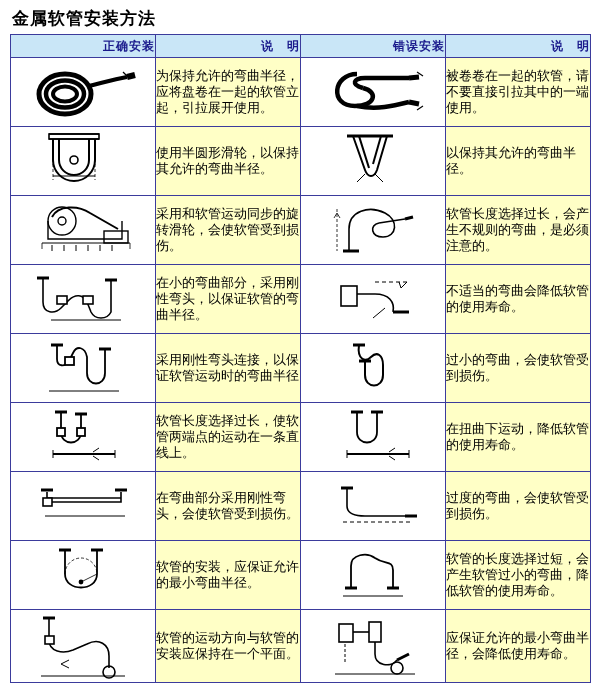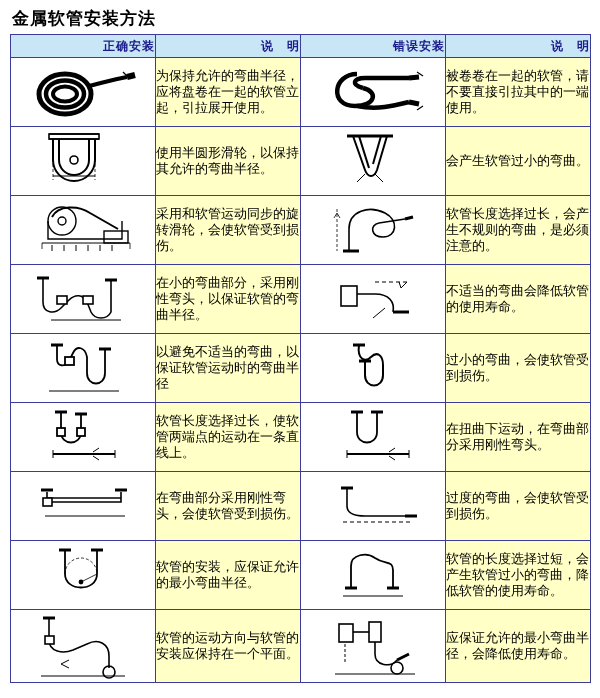--- a/index.html
+++ b/index.html
@@ -163,21 +163,21 @@
               <g fill="none" stroke="#000" stroke-width="2">
                 <path d="M40 6 L52 40 C55 48 61 48 64 40 L74 6"></path>
                 <path d="M46 6 L56 38"></path>
                 <path d="M68 6 L60 34"></path>
                 <line x1="34" y1="6" x2="80" y2="6" stroke-width="3"></line>
                 <path d="M52 44 l-8 8 M62 44 l8 8" stroke-width="1"></path>
               </g>
             </svg>
           </div>
         </td>
-        <td class="txt-cell">会产生软管过小的弯曲。</td>
+        <td class="txt-cell">以保持其允许的弯曲半径。</td>
       </tr>
 
       <tr>
         <td class="img-cell">
           <div class="fig-wrap">
             <svg class="fig" width="130" height="62" viewBox="0 0 130 62">
               <g fill="none" stroke="#000" stroke-width="1.4">
                 <circle cx="44" cy="22" r="14"></circle>
                 <circle cx="44" cy="22" r="4"></circle>
                 <path d="M30 22 L30 40 L104 40 L104 22"></path>
@@ -250,21 +250,21 @@
               <g fill="none" stroke="#000" stroke-width="1.8">
                 <path d="M34 8 L34 22 C34 30 42 30 46 24 L50 16 C54 8 62 10 64 20 L64 36 C64 50 82 50 82 36 L82 12"></path>
                 <path d="M28 8 L40 8" stroke-width="3"></path>
                 <path d="M76 12 L88 12" stroke-width="3"></path>
                 <rect x="42" y="20" width="9" height="8" fill="#fff"></rect>
                 <path d="M26 54 L96 54" stroke-width="1"></path>
               </g>
             </svg>
           </div>
         </td>
-        <td class="txt-cell">以避免不适当的弯曲，以保证软管运动时的弯曲半径</td>
+        <td class="txt-cell">采用刚性弯头连接，以保证软管运动时的弯曲半径</td>
         <td class="img-cell">
           <div class="fig-wrap">
             <svg class="fig" width="120" height="62" viewBox="0 0 120 62">
               <g fill="none" stroke="#000" stroke-width="2">
                 <path d="M46 8 C44 22 52 26 58 20 C64 14 70 18 70 28 L70 38 C70 52 52 52 52 38 L52 24"></path>
                 <path d="M40 8 L52 8" stroke-width="3"></path>
                 <path d="M46 24 L58 24" stroke-width="3"></path>
               </g>
             </svg>
           </div>
@@ -297,21 +297,21 @@
                 <path d="M44 6 L44 26 C44 40 64 40 64 26 L64 6"></path>
                 <path d="M38 6 L50 6" stroke-width="3"></path>
                 <path d="M58 6 L70 6" stroke-width="3"></path>
                 <path d="M34 48 L96 48" stroke-width="2"></path>
                 <path d="M34 44 L34 52 M96 44 L96 52" stroke-width="1"></path>
                 <path d="M76 46 l6 -4 M76 50 l6 4" stroke-width="1"></path>
               </g>
             </svg>
           </div>
         </td>
-        <td class="txt-cell">在扭曲下运动，在弯曲部分采用刚性弯头。</td>
+        <td class="txt-cell">在扭曲下运动，降低软管的使用寿命。</td>
       </tr>
 
       <tr>
         <td class="img-cell">
           <div class="fig-wrap">
             <svg class="fig" width="125" height="56" viewBox="0 0 125 56">
               <g fill="none" stroke="#000" stroke-width="1.6">
                 <path d="M26 14 L26 24 L100 24 L100 14"></path>
                 <path d="M26 20 L100 20"></path>
                 <path d="M20 12 L32 12" stroke-width="3"></path>

